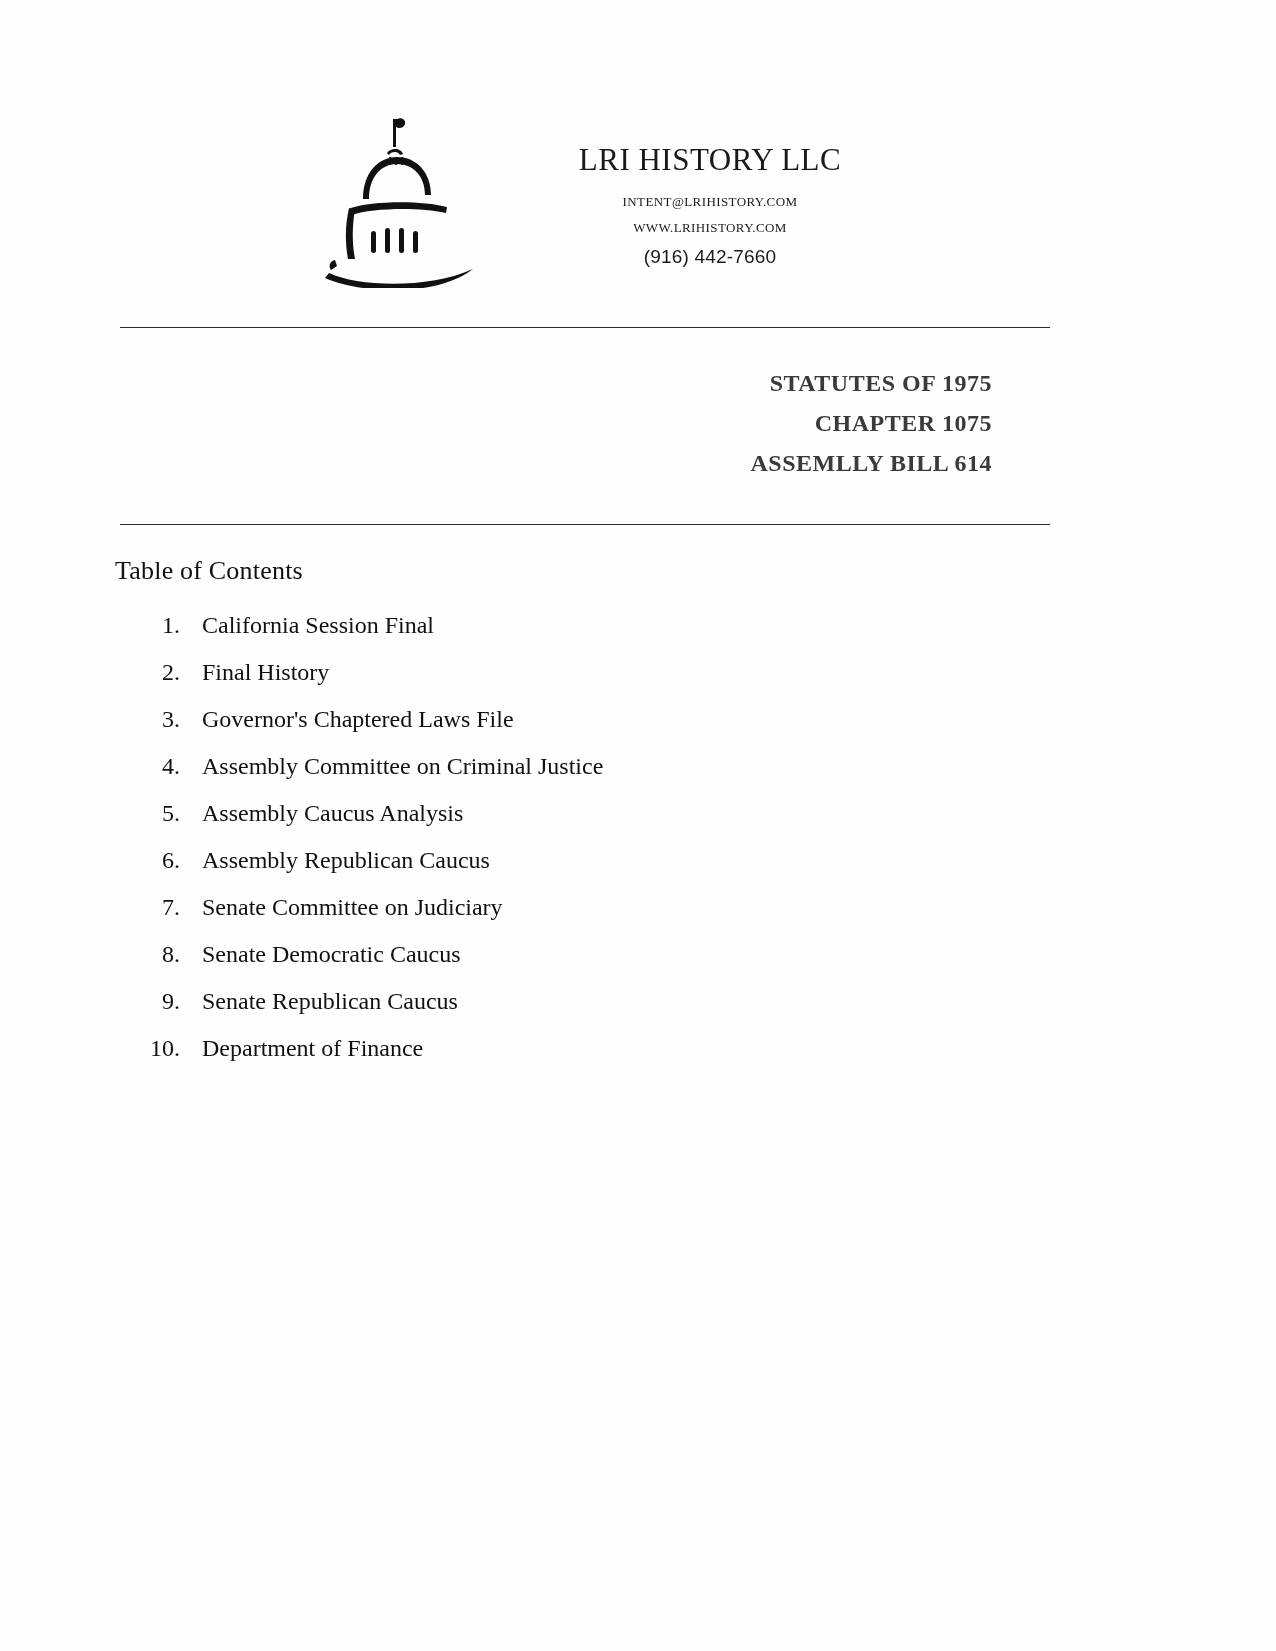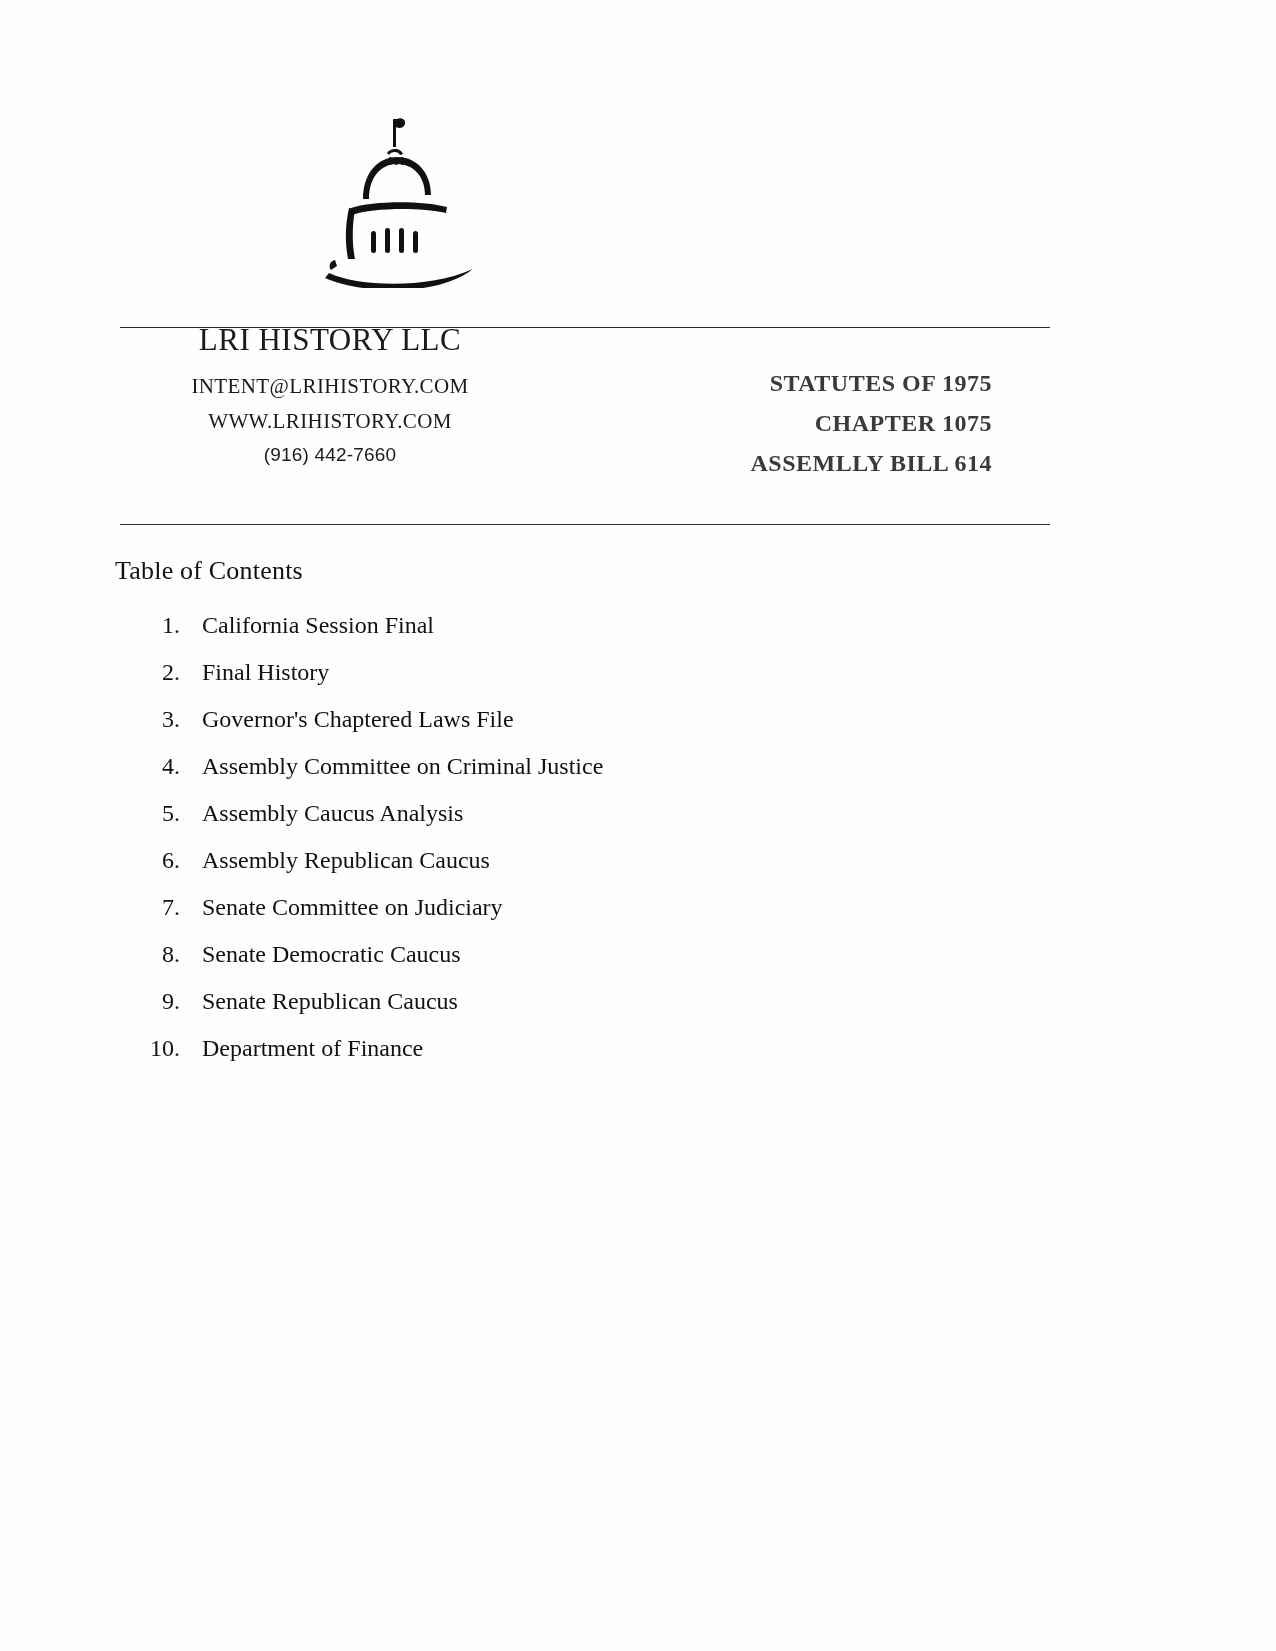--- a/index.html
+++ b/index.html
@@ -22,21 +22,21 @@
     background: #fefefe;
   }
 
   
   .letterhead {
     position: absolute;
     left: 120px;
     top: 110px;
     width: 1036px;
     display: flex;
-    flex-direction: column;
+    flex-direction: row;
     align-items: flex-start;
   }
 
   .logo-wrap {
     width: 200px;
     height: 180px;
     margin-left: 180px;
     flex: 0 0 auto;
     display: flex;
     align-items: center;
@@ -54,21 +54,21 @@
     font-family: "Liberation Serif", serif;
     font-size: 31px;
     letter-spacing: 0.5px;
     color: #1a1a1a;
     margin-bottom: 16px;
     white-space: nowrap;
   }
 
   .org-line {
     font-family: "Liberation Serif", serif;
-    font-size: 21px;
+    font-size: 13px;
     letter-spacing: 0.4px;
     color: #1a1a1a;
     margin-bottom: 10px;
     white-space: nowrap;
   }
 
   .org-phone {
     font-family: Liberation Sans, sans-serif;
     font-size: 19px;
     color: #1a1a1a;

